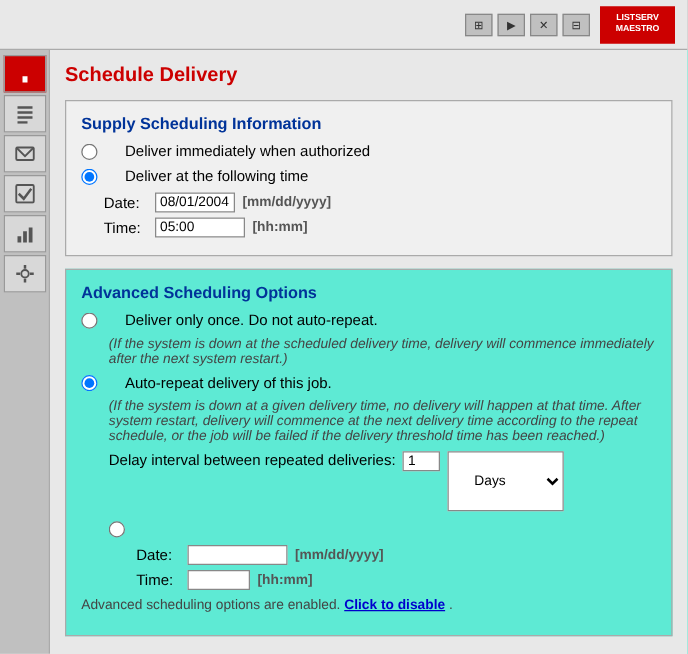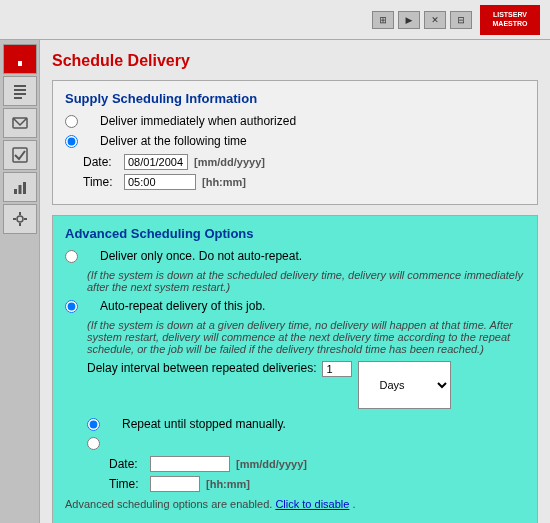--- a/index.html
+++ b/index.html
@@ -59,21 +59,21 @@
     .delay-label { font-size: 12px; }
     
     .small-input { width: 30px; border: 1px solid #888; background: white; padding: 1px 3px; font-size: 11px; }
     
     .select-input { border: 1px solid #888; background: white; font-size: 11px; padding: 16px; }
     
     .threshold-field-row { display: flex; align-items: center; margin-bottom: 4px; gap: 6px; margin-left: 22px; }
     
     .status-text { font-size: 11px; color: #444; margin-bottom: 8px; }
     
-    .link { color: #0000cc; text-decoration: underline; cursor: pointer; }
+    .link { color: #0000cc; text-decoration: underline; cursor: pointer; font-weight: bold; }
     
     .timezone-section { margin-bottom: 8px; }
     
     .timezone-label { font-size: 12px; margin-bottom: 4px; }
 
     .indent { margin-left: 22px; }
   </style>
 </head>
 <body>
 
@@ -202,24 +202,20 @@
           <span class="delay-label">Delay interval between repeated deliveries:</span>
           <input type="text" class="small-input" value="1" style="">
           <select class="select-input">
             <option>Days</option>
             <option>Hours</option>
             <option>Minutes</option>
           </select>
         </div>
 
         <div class="indent">
-          <div class="radio-row">
-            <input type="radio" name="threshold_option" class="radio-input" checked="" style="">
-            <span class="radio-text">Repeat until stopped manually.</span>
-          </div>
 
           <div class="radio-row">
             <input type="radio" name="threshold_option" class="radio-input" style="">
           </div>
 
           <div class="threshold-field-row">
             <span class="field-label">Date:</span>
             <input type="text" class="text-input" style="width: 80px;" value="">
             <span class="format-hint">[mm/dd/yyyy]</span>
           </div>

